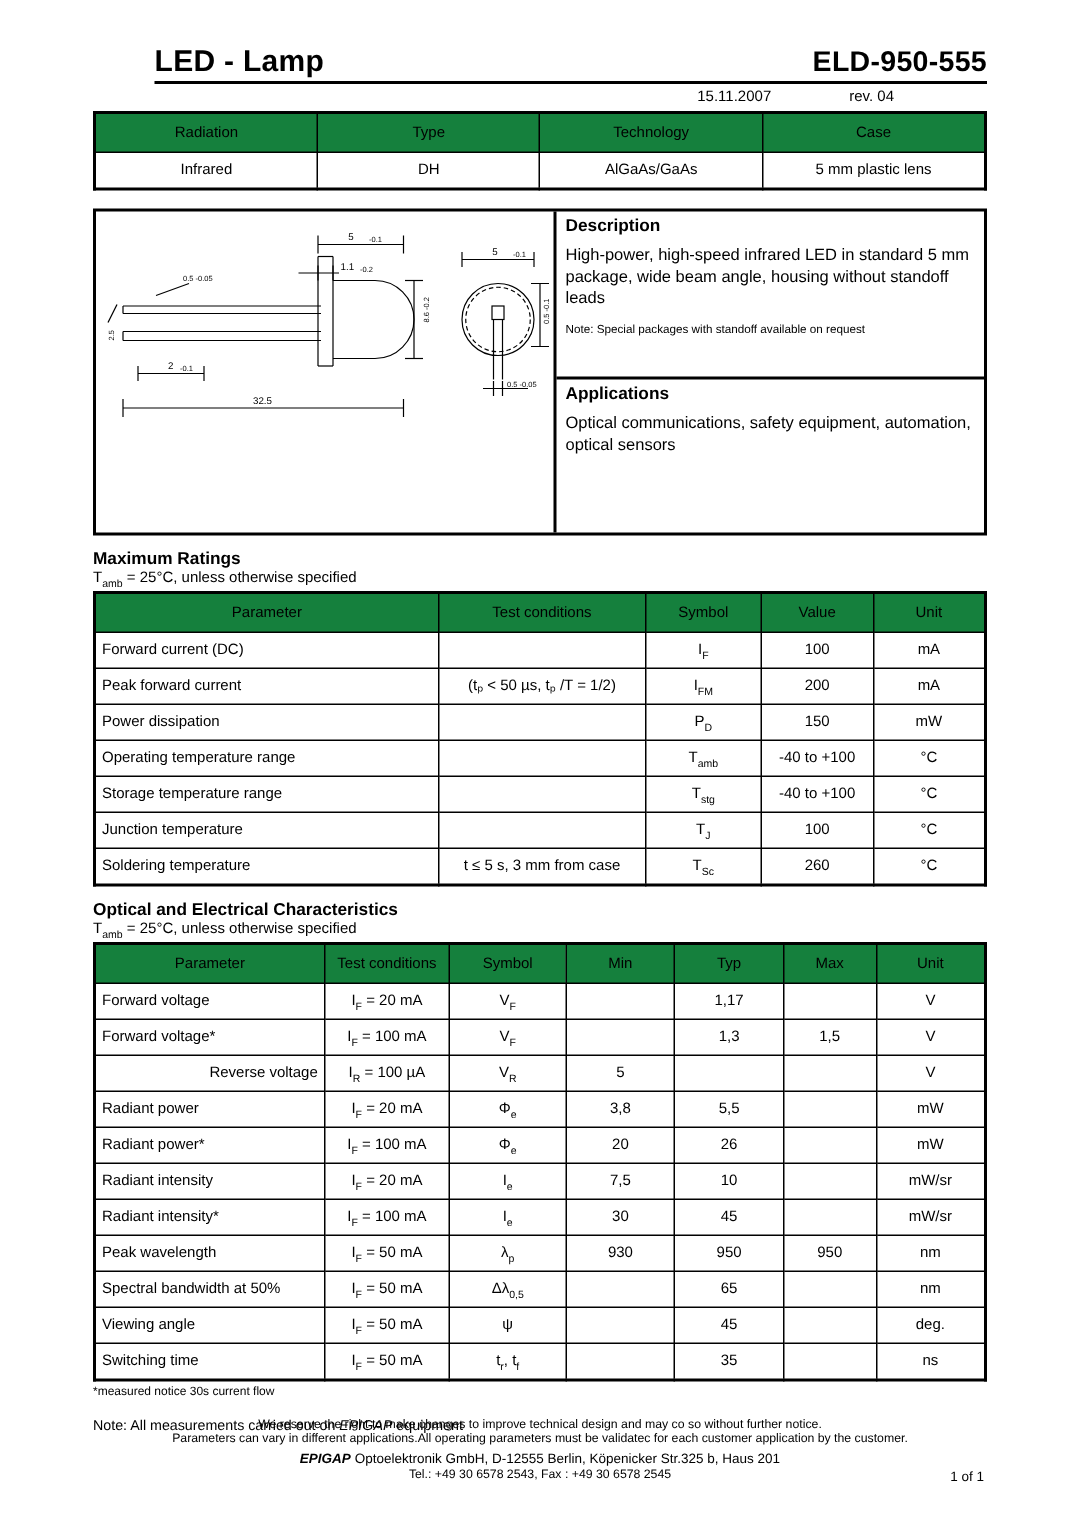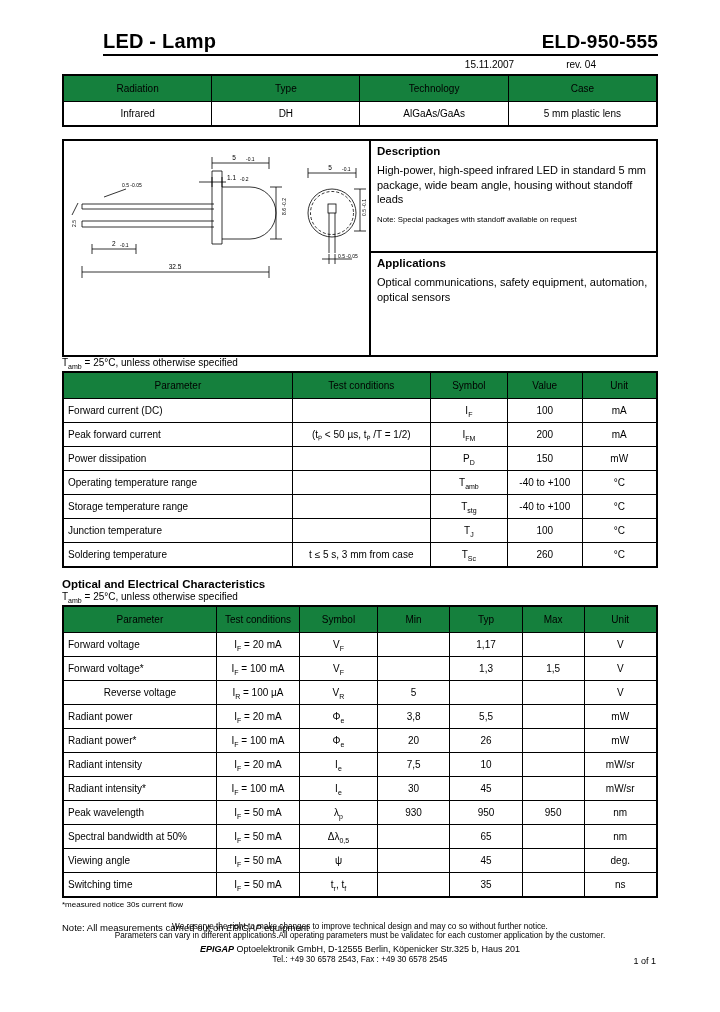--- a/index.html
+++ b/index.html
@@ -300,20 +300,21 @@
         <div class="sec-body">High-power, high-speed infrared LED in standard 5 mm package, wide beam angle, housing without standoff leads</div>
         <div class="sec-note">Note: Special packages with standoff available on request</div>
       </div>
       <div class="app-sec">
         <div class="sec-head">Applications</div>
         <div class="sec-body">Optical communications, safety equipment, automation, optical sensors</div>
       </div>
     </div>
   </div>
 
+  <div class="sec-title">Maximum Ratings</div>
   <div class="sec-sub">
     <span>T</span><sub>amb</sub><span> = 25°C, unless otherwise specified</span>
   </div>
 
   <table class="grid outer-thick">
     <thead>
       <tr>
         <th style="width:40%">Parameter</th>
         <th style="width:23.5%">Test conditions</th>
         <th style="width:12.5%">Symbol</th>
@@ -404,21 +405,21 @@
           <tr>
             <td style="text-align: left;">Forward voltage*</td>
             <td>I<sub>F</sub> = 100 mA</td>
             <td>V<sub>F</sub></td>
             <td></td>
             <td>1,3</td>
             <td>1,5</td>
             <td>V</td>
           </tr>
           <tr>
-            <td style="text-align: center;">Reverse voltage</td>
+            <td style="text-align: right;">Reverse voltage</td>
             <td>I<sub>R</sub> = 100 µA</td>
             <td>V<sub>R</sub></td>
             <td>5</td>
             <td></td>
             <td></td>
             <td>V</td>
           </tr>
           <tr>
             <td style="text-align: left;">Radiant power</td>
             <td>I<sub>F</sub> = 20 mA</td>

